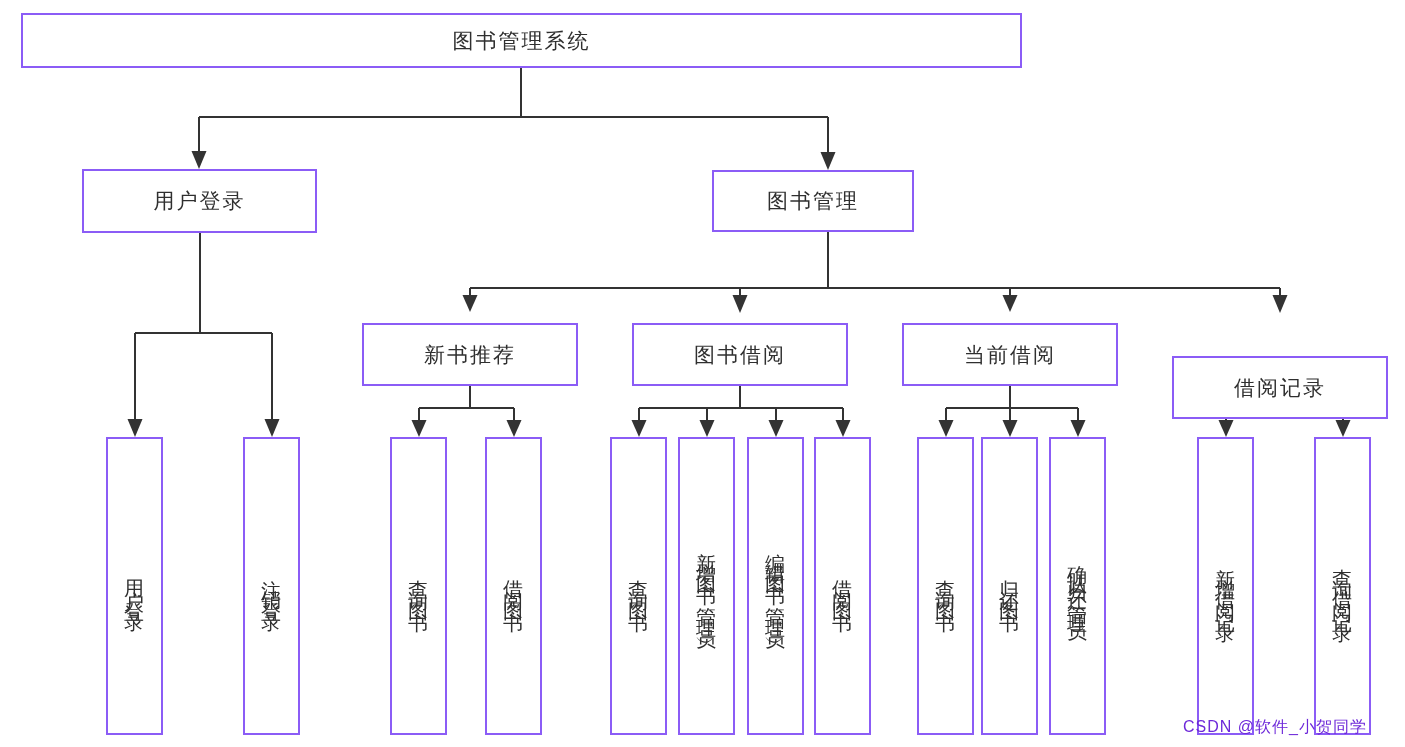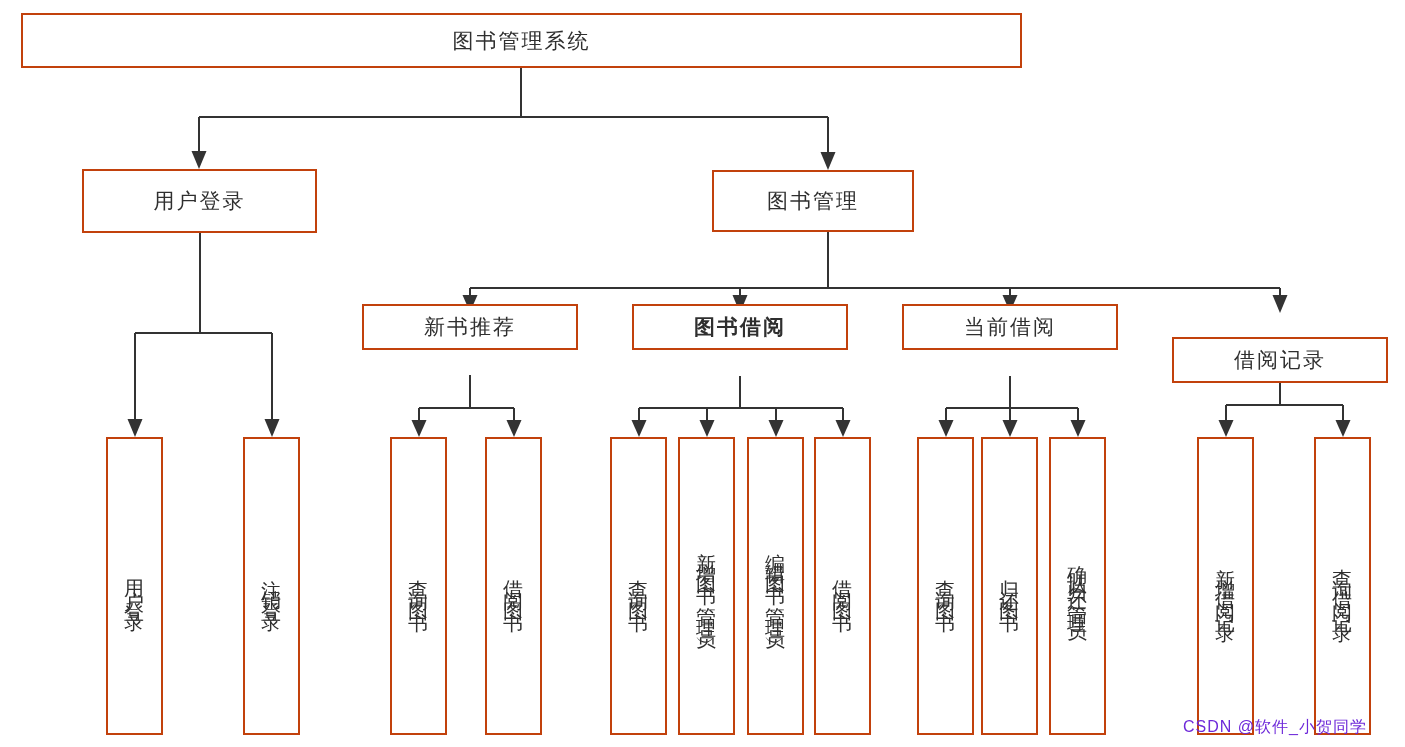--- a/index.html
+++ b/index.html
@@ -17,39 +17,39 @@
   }
   #connectors {
     position: absolute;
     left: 0;
     top: 0;
     z-index: 1;
   }
   .node {
     position: absolute;
     box-sizing: border-box;
-    border: 2px solid #c2410c;
+    border: 2px solid #8b5cf6;
     background: #ffffff;
     display: flex;
     align-items: center;
     justify-content: center;
     color: #2f2f2f;
     z-index: 2;
   }
   .node-h {
     font-size: 21px;
     letter-spacing: 2px;
     white-space: nowrap;
   }
   .node-root   { left: 21px;  top: 13px;  width: 1001px; height: 55px; }
   .node-l2a    { left: 82px;  top: 169px; width: 235px;  height: 64px; }
   .node-l2b    { left: 712px; top: 170px; width: 202px;  height: 62px; }
-  .node-l3     { top: 304px;  height: 46px; width: 216px; }
+  .node-l3     { top: 323px;  height: 63px; width: 216px; }
   .node-l3a    { left: 362px; }
-  .node-l3b    { left: 632px; font-weight: bold; }
+  .node-l3b    { left: 632px; }
   .node-l3c    { left: 902px; }
   .node-l3d    { left: 1172px; margin-top: 33px; }
   .leaf {
     top: 437px;
     height: 298px;
     width: 57px;
     border-width: 2px;
   }
   .leaf-label {
     writing-mode: vertical-rl;

